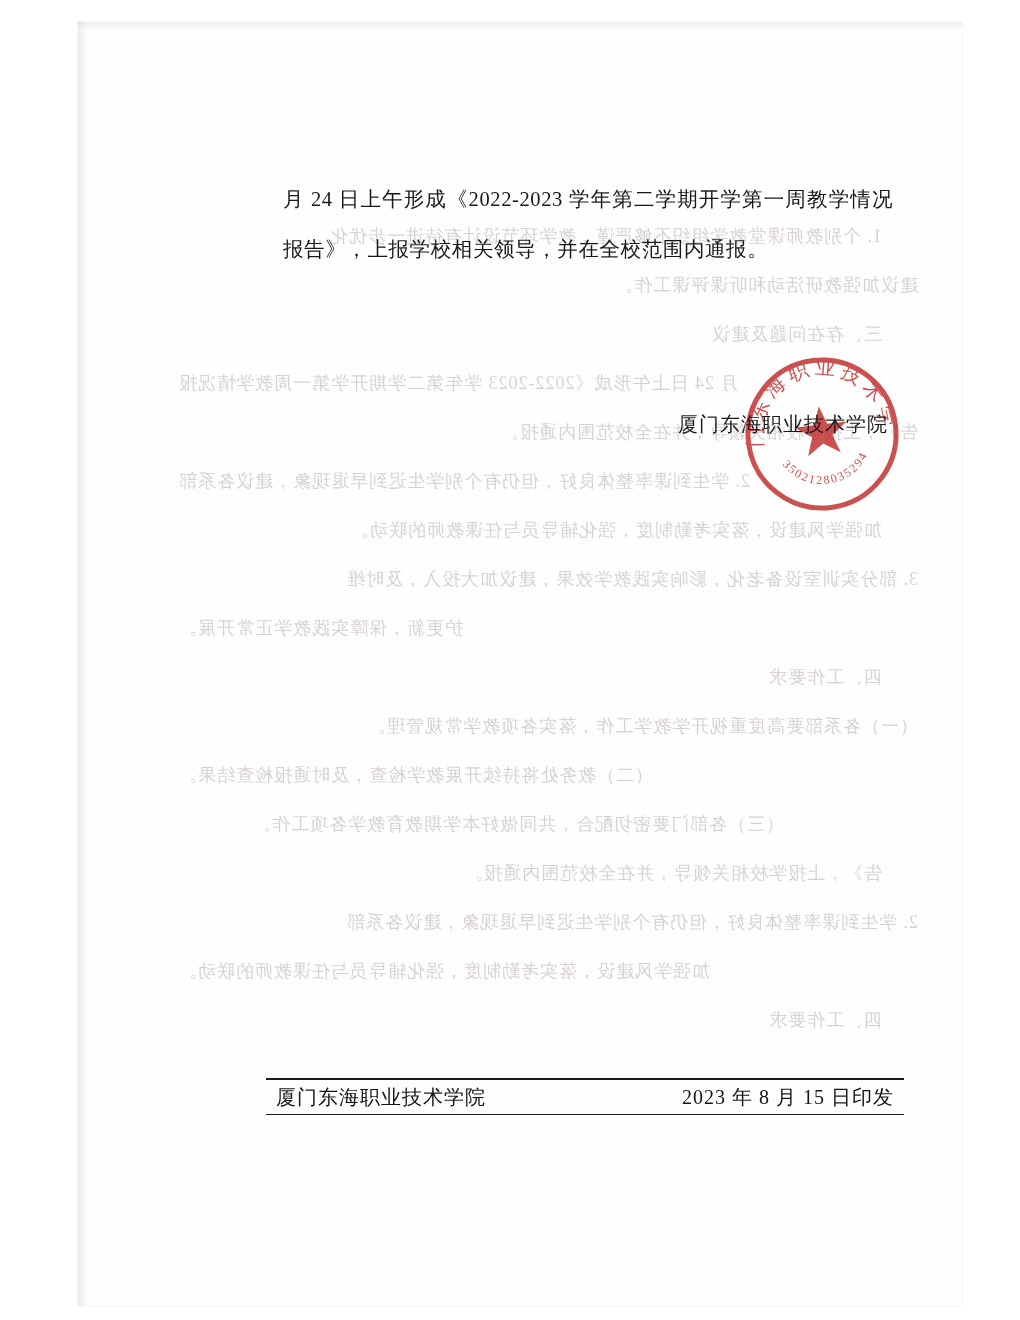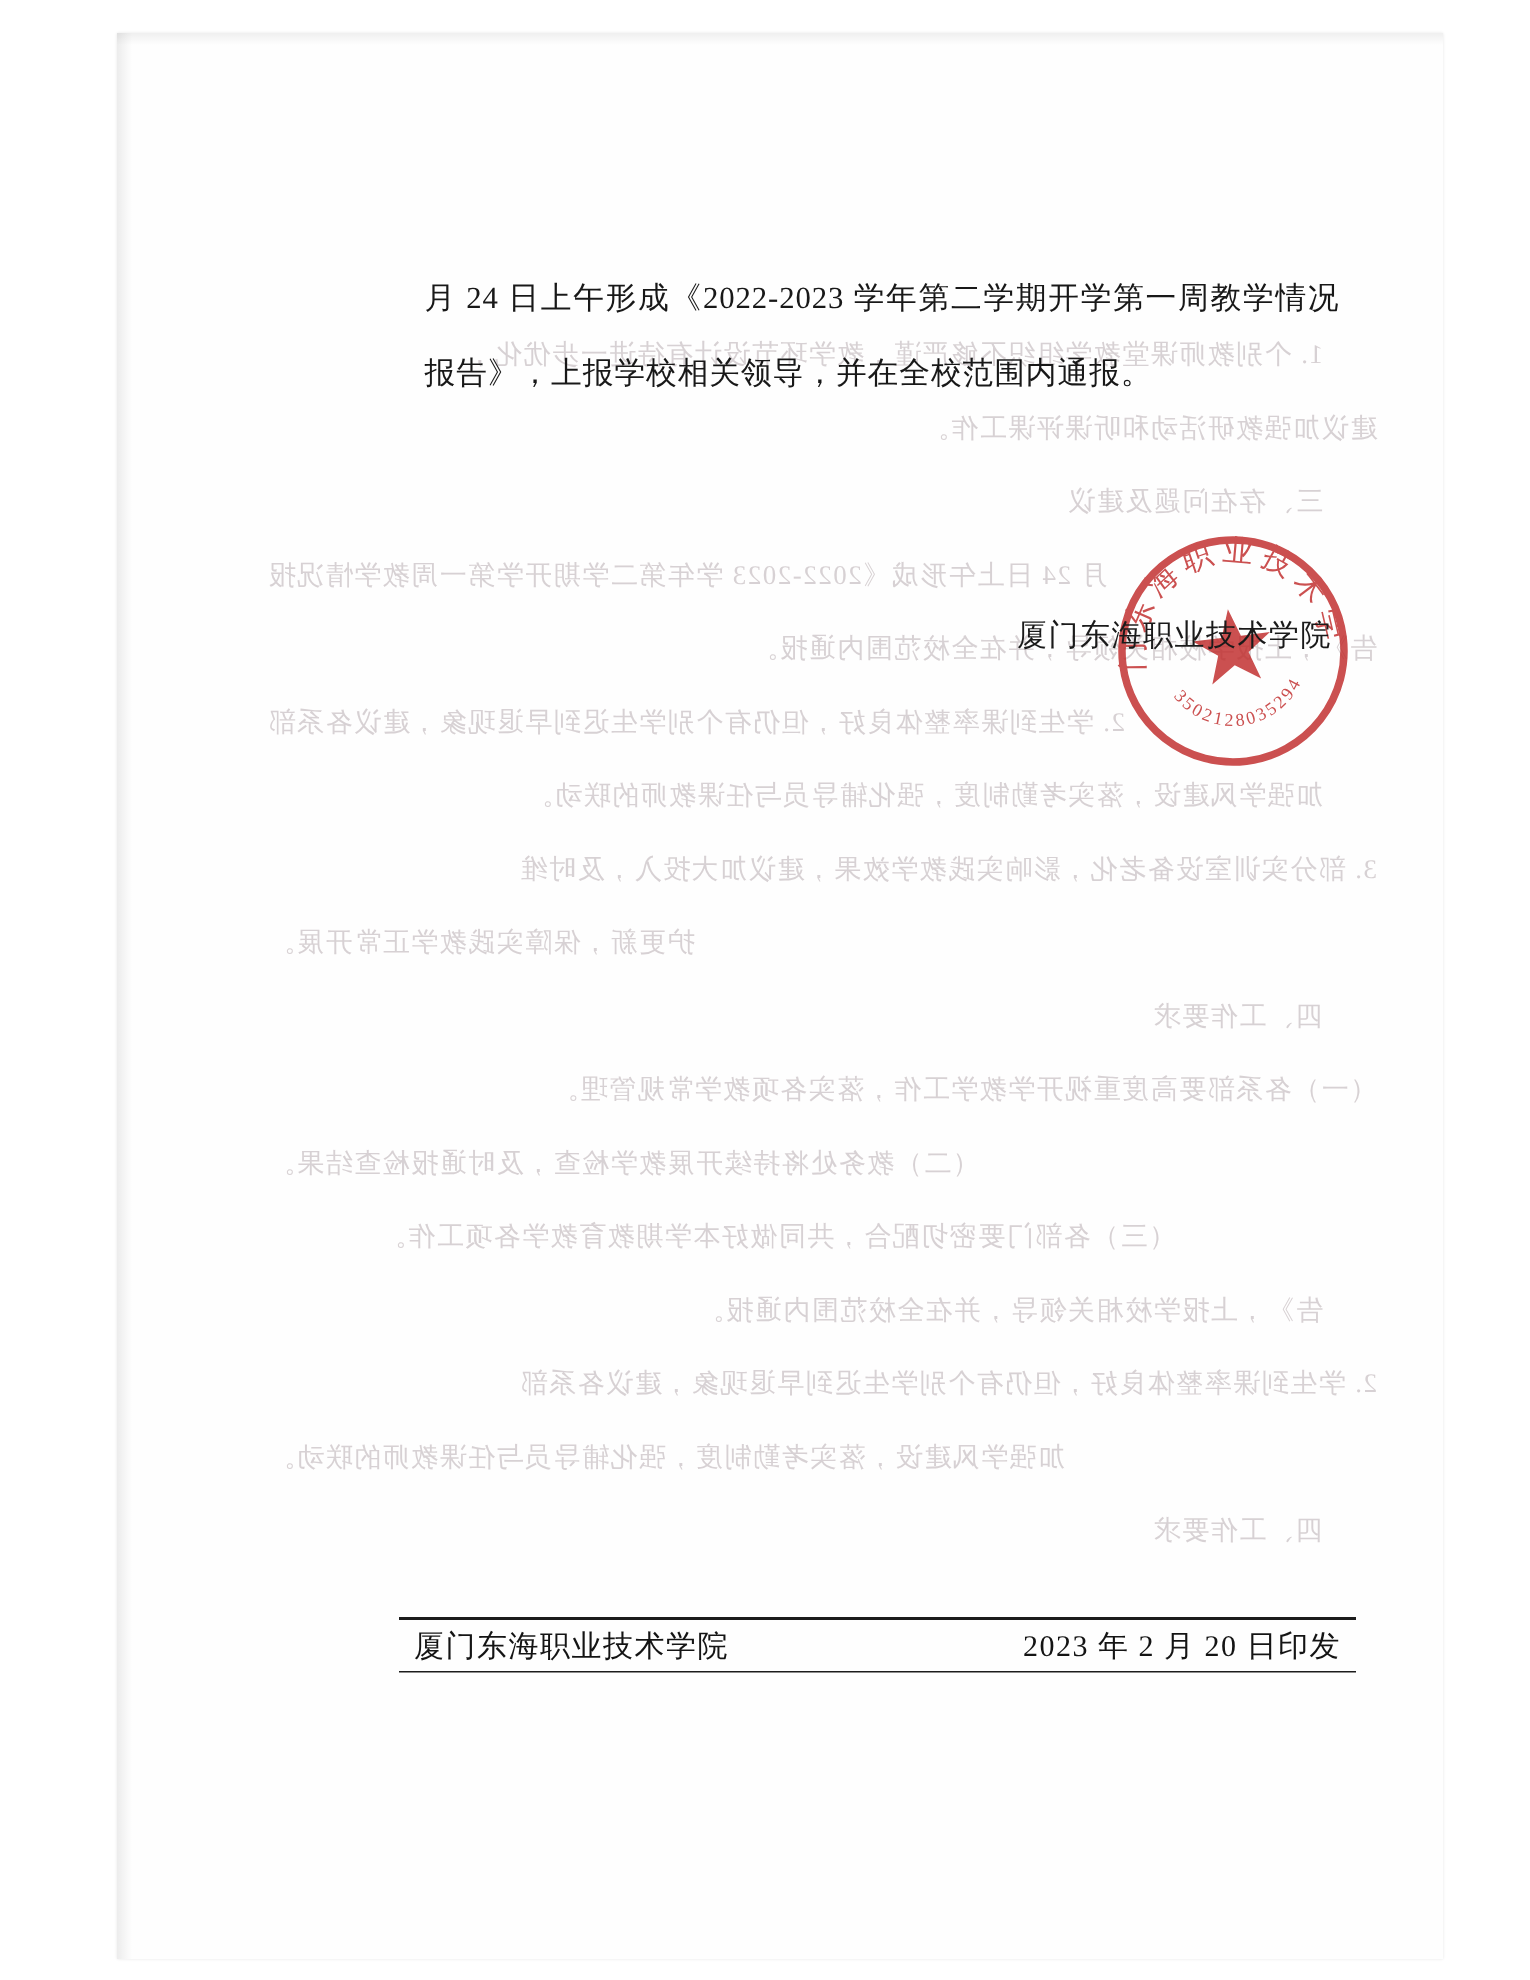--- a/index.html
+++ b/index.html
@@ -196,21 +196,21 @@
       </svg>
     </div>
 
     <div class="sign-block">
       <div class="sign-org">厦门东海职业技术学院</div>
     </div>
 
     <div class="footer-rule" id="footer-rule-top"></div>
     <div class="footer-row">
       <div class="footer-left">厦门东海职业技术学院</div>
-      <div class="footer-right">2023 年 2 月 20 日印发</div>
+      <div class="footer-right">2023 年 8 月 15 日印发</div>
     </div>
     <div class="footer-rule" id="footer-rule-bottom"></div>
 
   </div>
 
   <div id="paper-edge-left"></div>
   <div id="paper-edge-top"></div>
 
 </div>
 

